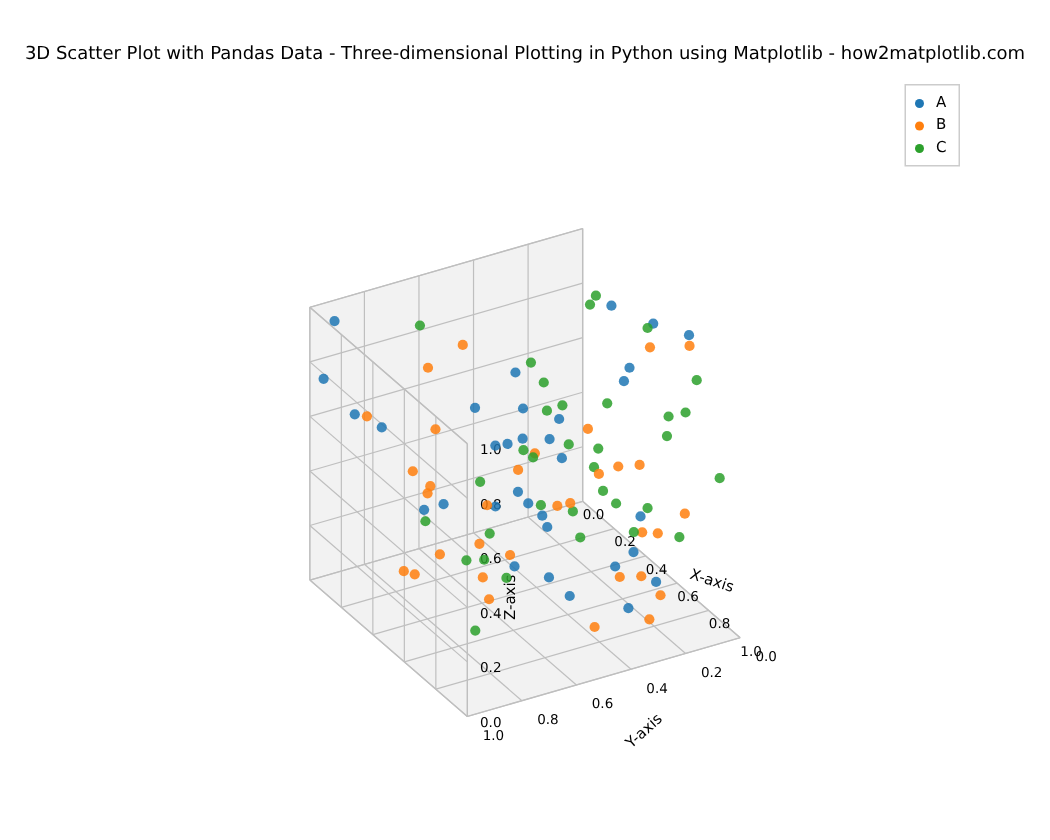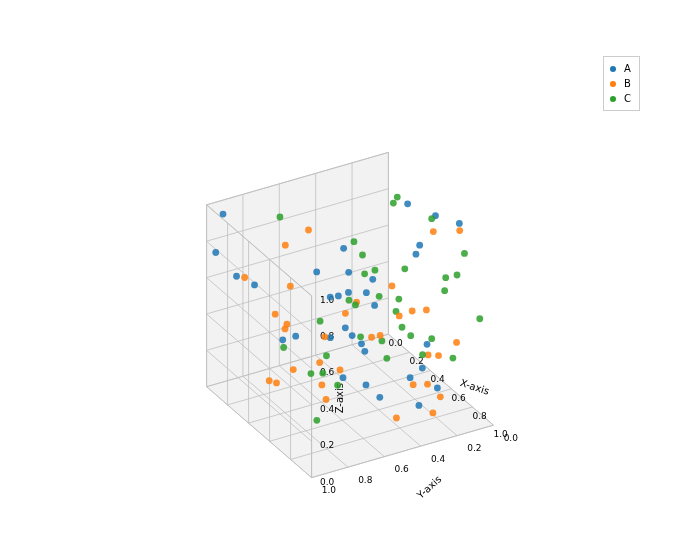--- a/index.html
+++ b/index.html
@@ -71,20 +71,21 @@
   .edge {
     stroke: #bfbfbf;
     stroke-width: 0.9;
     fill: none;
   }
 </style>
 </head>
 <body>
 
 <div class="figure">
+  <div class="title">3D Scatter Plot with Pandas Data - Three-dimensional Plotting in Python using Matplotlib - how2matplotlib.com</div>
 
   <div class="legend">
     <div class="legend-row">
       <span class="legend-dot" style="background:#1f77b4"></span>
       <span>A</span>
     </div>
     <div class="legend-row">
       <span class="legend-dot" style="background:#ff7f0e"></span>
       <span>B</span>
     </div>

